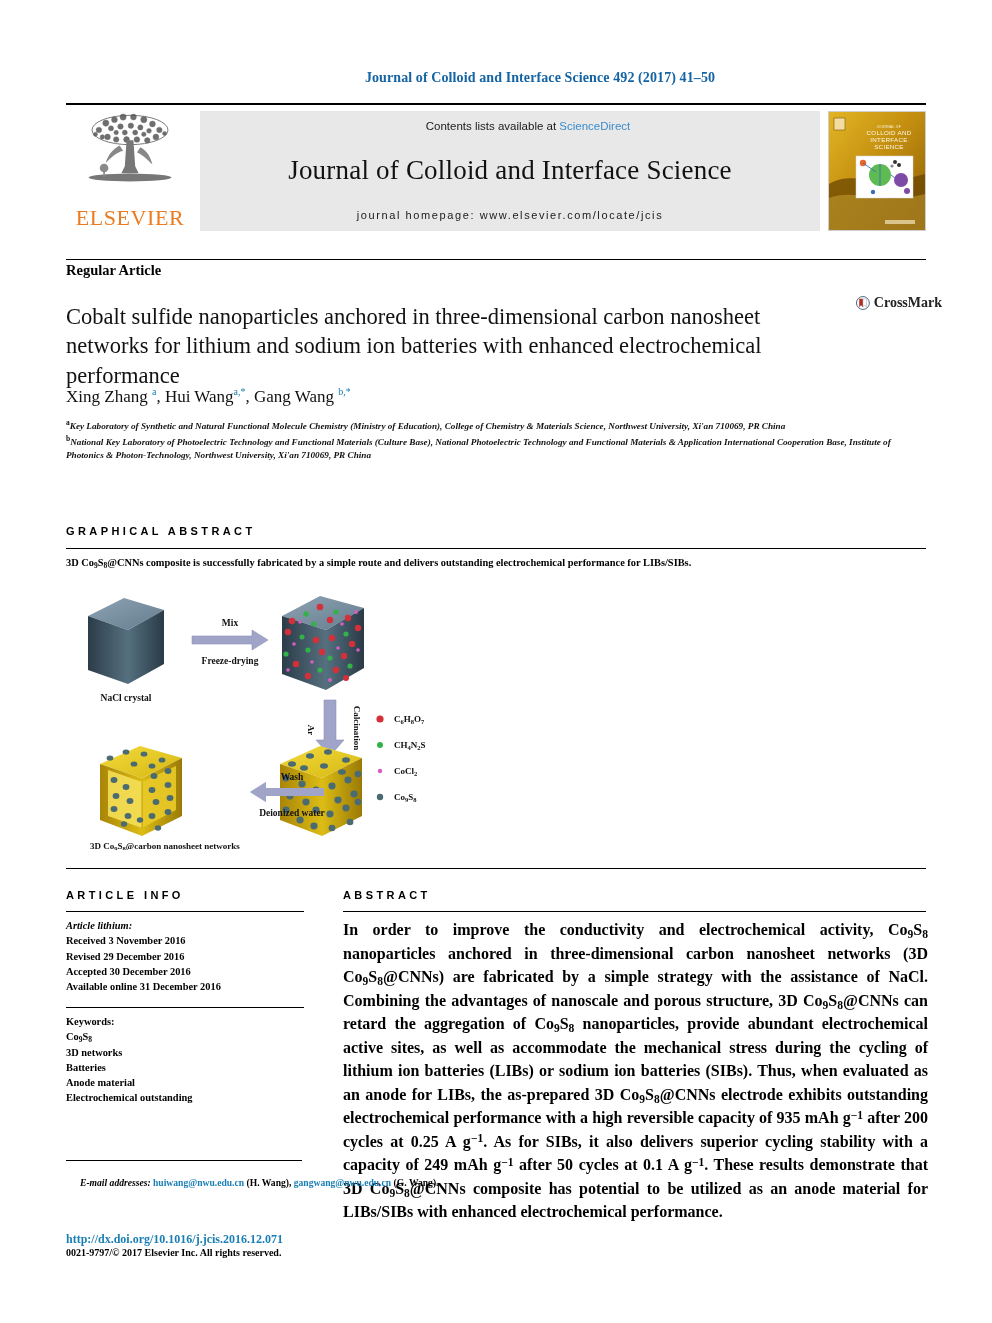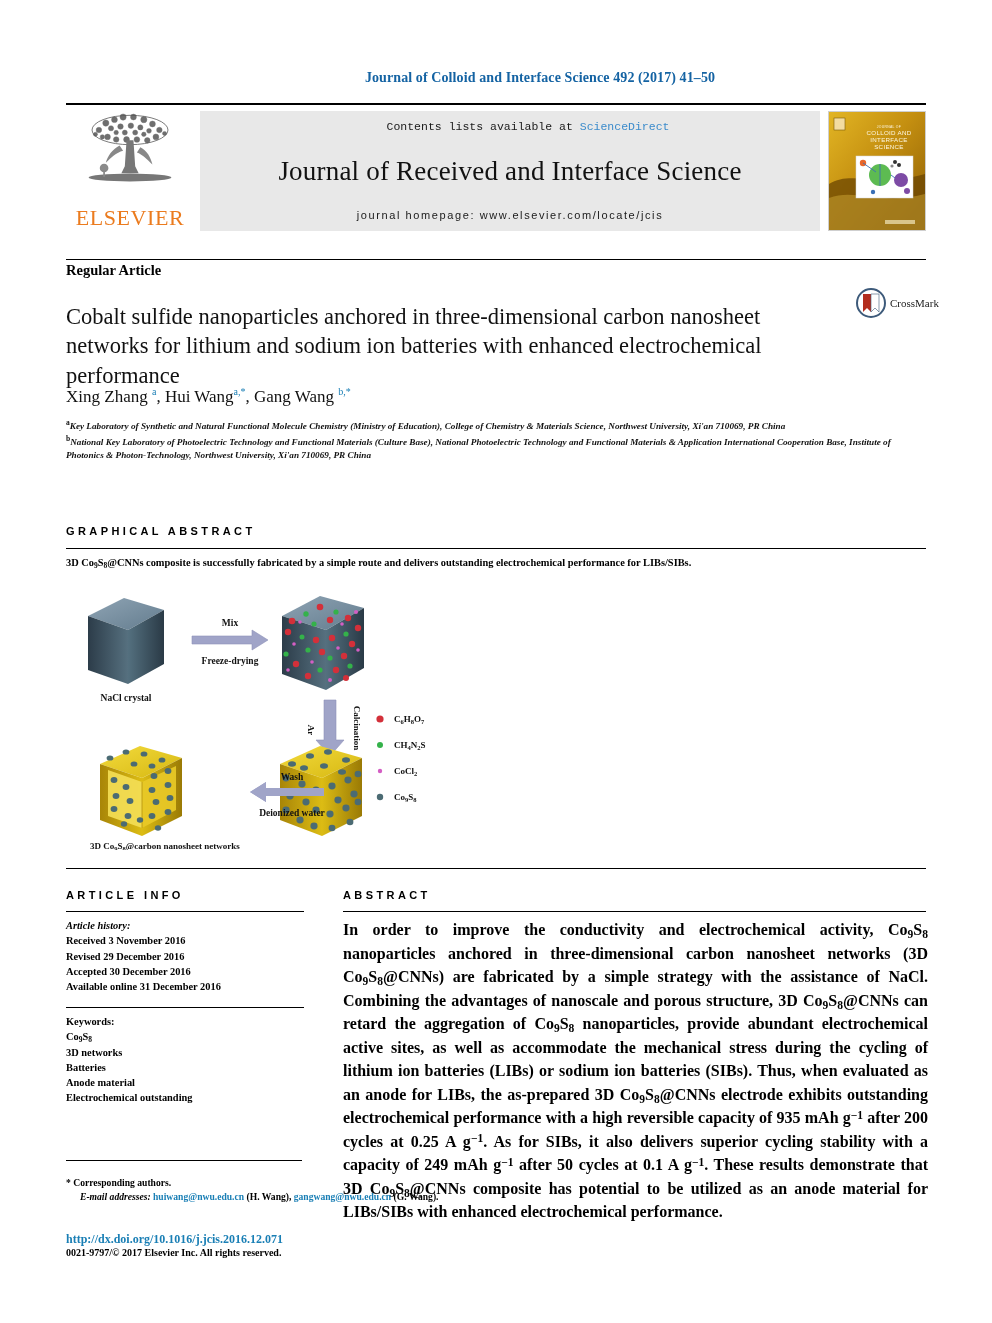--- a/index.html
+++ b/index.html
@@ -63,21 +63,21 @@
   }
   .mast-center {
     flex: 1 1 auto;
     background: #e8e8e8;
     display: flex; flex-direction: column;
     align-items: center; justify-content: space-between;
     padding: 9px 0 10px 0;
     margin-left: 6px;
   }
   .contents-line {
-    font-family: Liberation Mono, monospace;
+    font-family: Liberation Sans, sans-serif;
     font-size: 11.5px;
     color: #1a1a1a;
     padding-left: 36px;
   }
   .sciencedirect { color: #3b8bcb; }
   .journal-title {
     font-family: "Liberation Serif", serif;
     font-size: 27px;
     color: #111;
     letter-spacing: .2px;
@@ -123,21 +123,21 @@
   }
   .crossmark {
     position: absolute;
     left: 856px; top: 286px;
     width: 86px; height: 34px;
     display: flex; align-items: center; gap: 4px;
   }
   .cm-badge { width: 30px; height: 30px; display:block; }
   .cm-text {
     font-family: "Liberation Serif", serif;
-    font-size: 11px; font-weight: normal; color: #222;
+    font-size: 14px; font-weight: bold; color: #222;
   }
 
   
   .authors {
     position: absolute;
     left: 66px; top: 386px;
     width: 800px;
     font-size: 17px;
     color: #111;
   }
@@ -277,21 +277,21 @@
             <path d="M26 70 L26 76" stroke="#8a8a8a" stroke-width="2"></path>
           </g>
         </svg>
         <div class="elsevier-word">ELSEVIER</div>
       </div>
 
       <div class="mast-center">
         <div class="contents-line">
           <span>Contents lists available at </span><span class="sciencedirect">ScienceDirect</span>
         </div>
-        <div class="journal-title">Journal of Received and Interface Science</div>
+        <div class="journal-title">Journal of Colloid and Interface Science</div>
         <div class="homepage">journal homepage: www.elsevier.com/locate/jcis</div>
       </div>
 
       <div class="cover-thumb">
         <svg viewBox="0 0 96 120" width="96" height="120">
           <defs>
             <linearGradient id="goldg" x1="0" y1="0" x2="1" y2="1">
               <stop offset="0%" stop-color="#e2b524"></stop>
               <stop offset="45%" stop-color="#c48f10"></stop>
               <stop offset="100%" stop-color="#8a5c06"></stop>
@@ -535,21 +535,21 @@
       <text x="10" y="261" font-family="Liberation Serif, serif" font-size="9" font-weight="bold" fill="#111">3D Co<tspan dy="2" font-size="6.5">9</tspan><tspan dy="-2">S</tspan><tspan dy="2" font-size="6.5">8</tspan><tspan dy="-2">@carbon nanosheet networks</tspan></text>
 
     </svg>
   </div>
 
   <div class="lower-rule"></div>
 
   <div class="sec-head ainfo-head">ARTICLE INFO</div>
   <div class="ainfo-rule"></div>
   <div class="ainfo-body">
-    <div class="lbl">Article history:</div>
+    <div class="lbl">Article lithium:</div>
     <div>Received 3 November 2016</div>
     <div>Revised 29 December 2016</div>
     <div>Accepted 30 December 2016</div>
     <div>Available online 31 December 2016</div>
   </div>
   <div class="ainfo-rule2"></div>
   <div class="ainfo-kw">
     <div class="lbl">Keywords:</div>
     <div>Co<sub>9</sub>S<sub>8</sub></div>
     <div>3D networks</div>
@@ -557,24 +557,20 @@
     <div>Anode material</div>
     <div>Electrochemical outstanding</div>
   </div>
 
   <div class="sec-head abs-head">ABSTRACT</div>
   <div class="abs-rule"></div>
   <div class="abs-body">In order to improve the conductivity and electrochemical activity, Co<sub>9</sub>S<sub>8</sub> nanoparticles anchored in three-dimensional carbon nanosheet networks (3D Co<sub>9</sub>S<sub>8</sub>@CNNs) are fabricated by a simple strategy with the assistance of NaCl. Combining the advantages of nanoscale and porous structure, 3D Co<sub>9</sub>S<sub>8</sub>@CNNs can retard the aggregation of Co<sub>9</sub>S<sub>8</sub> nanoparticles, provide abundant electrochemical active sites, as well as accommodate the mechanical stress during the cycling of lithium ion batteries (LIBs) or sodium ion batteries (SIBs). Thus, when evaluated as an anode for LIBs, the as-prepared 3D Co<sub>9</sub>S<sub>8</sub>@CNNs electrode exhibits outstanding electrochemical performance with a high reversible capacity of 935 mAh g<span class="supn">−1</span> after 200 cycles at 0.25 A g<span class="supn">−1</span>. As for SIBs, it also delivers superior cycling stability with a capacity of 249 mAh g<span class="supn">−1</span> after 50 cycles at 0.1 A g<span class="supn">−1</span>. These results demonstrate that 3D Co<sub>9</sub>S<sub>8</sub>@CNNs composite has potential to be utilized as an anode material for LIBs/SIBs with enhanced electrochemical performance.</div>
 
   <div class="foot-rule"></div>
   <div class="foot-corr">
-    <div>
-      <span>*</span>
-      <span>Corresponding authors.</span>
-    </div>
     <div style="padding-left:14px">
       <span class="emailhead">E-mail addresses:</span>
       <span class="lnk">huiwang@nwu.edu.cn</span>
       <span>(H. Wang)</span><span>,</span>
       <span class="lnk">gangwang@nwu.edu.cn</span>
       <span>(G. Wang)</span><span>.</span>
     </div>
   </div>
   <div class="foot-doi">http://dx.doi.org/10.1016/j.jcis.2016.12.071</div>
   <div class="foot-copy">0021-9797/© 2017 Elsevier Inc. All rights reserved.</div>

